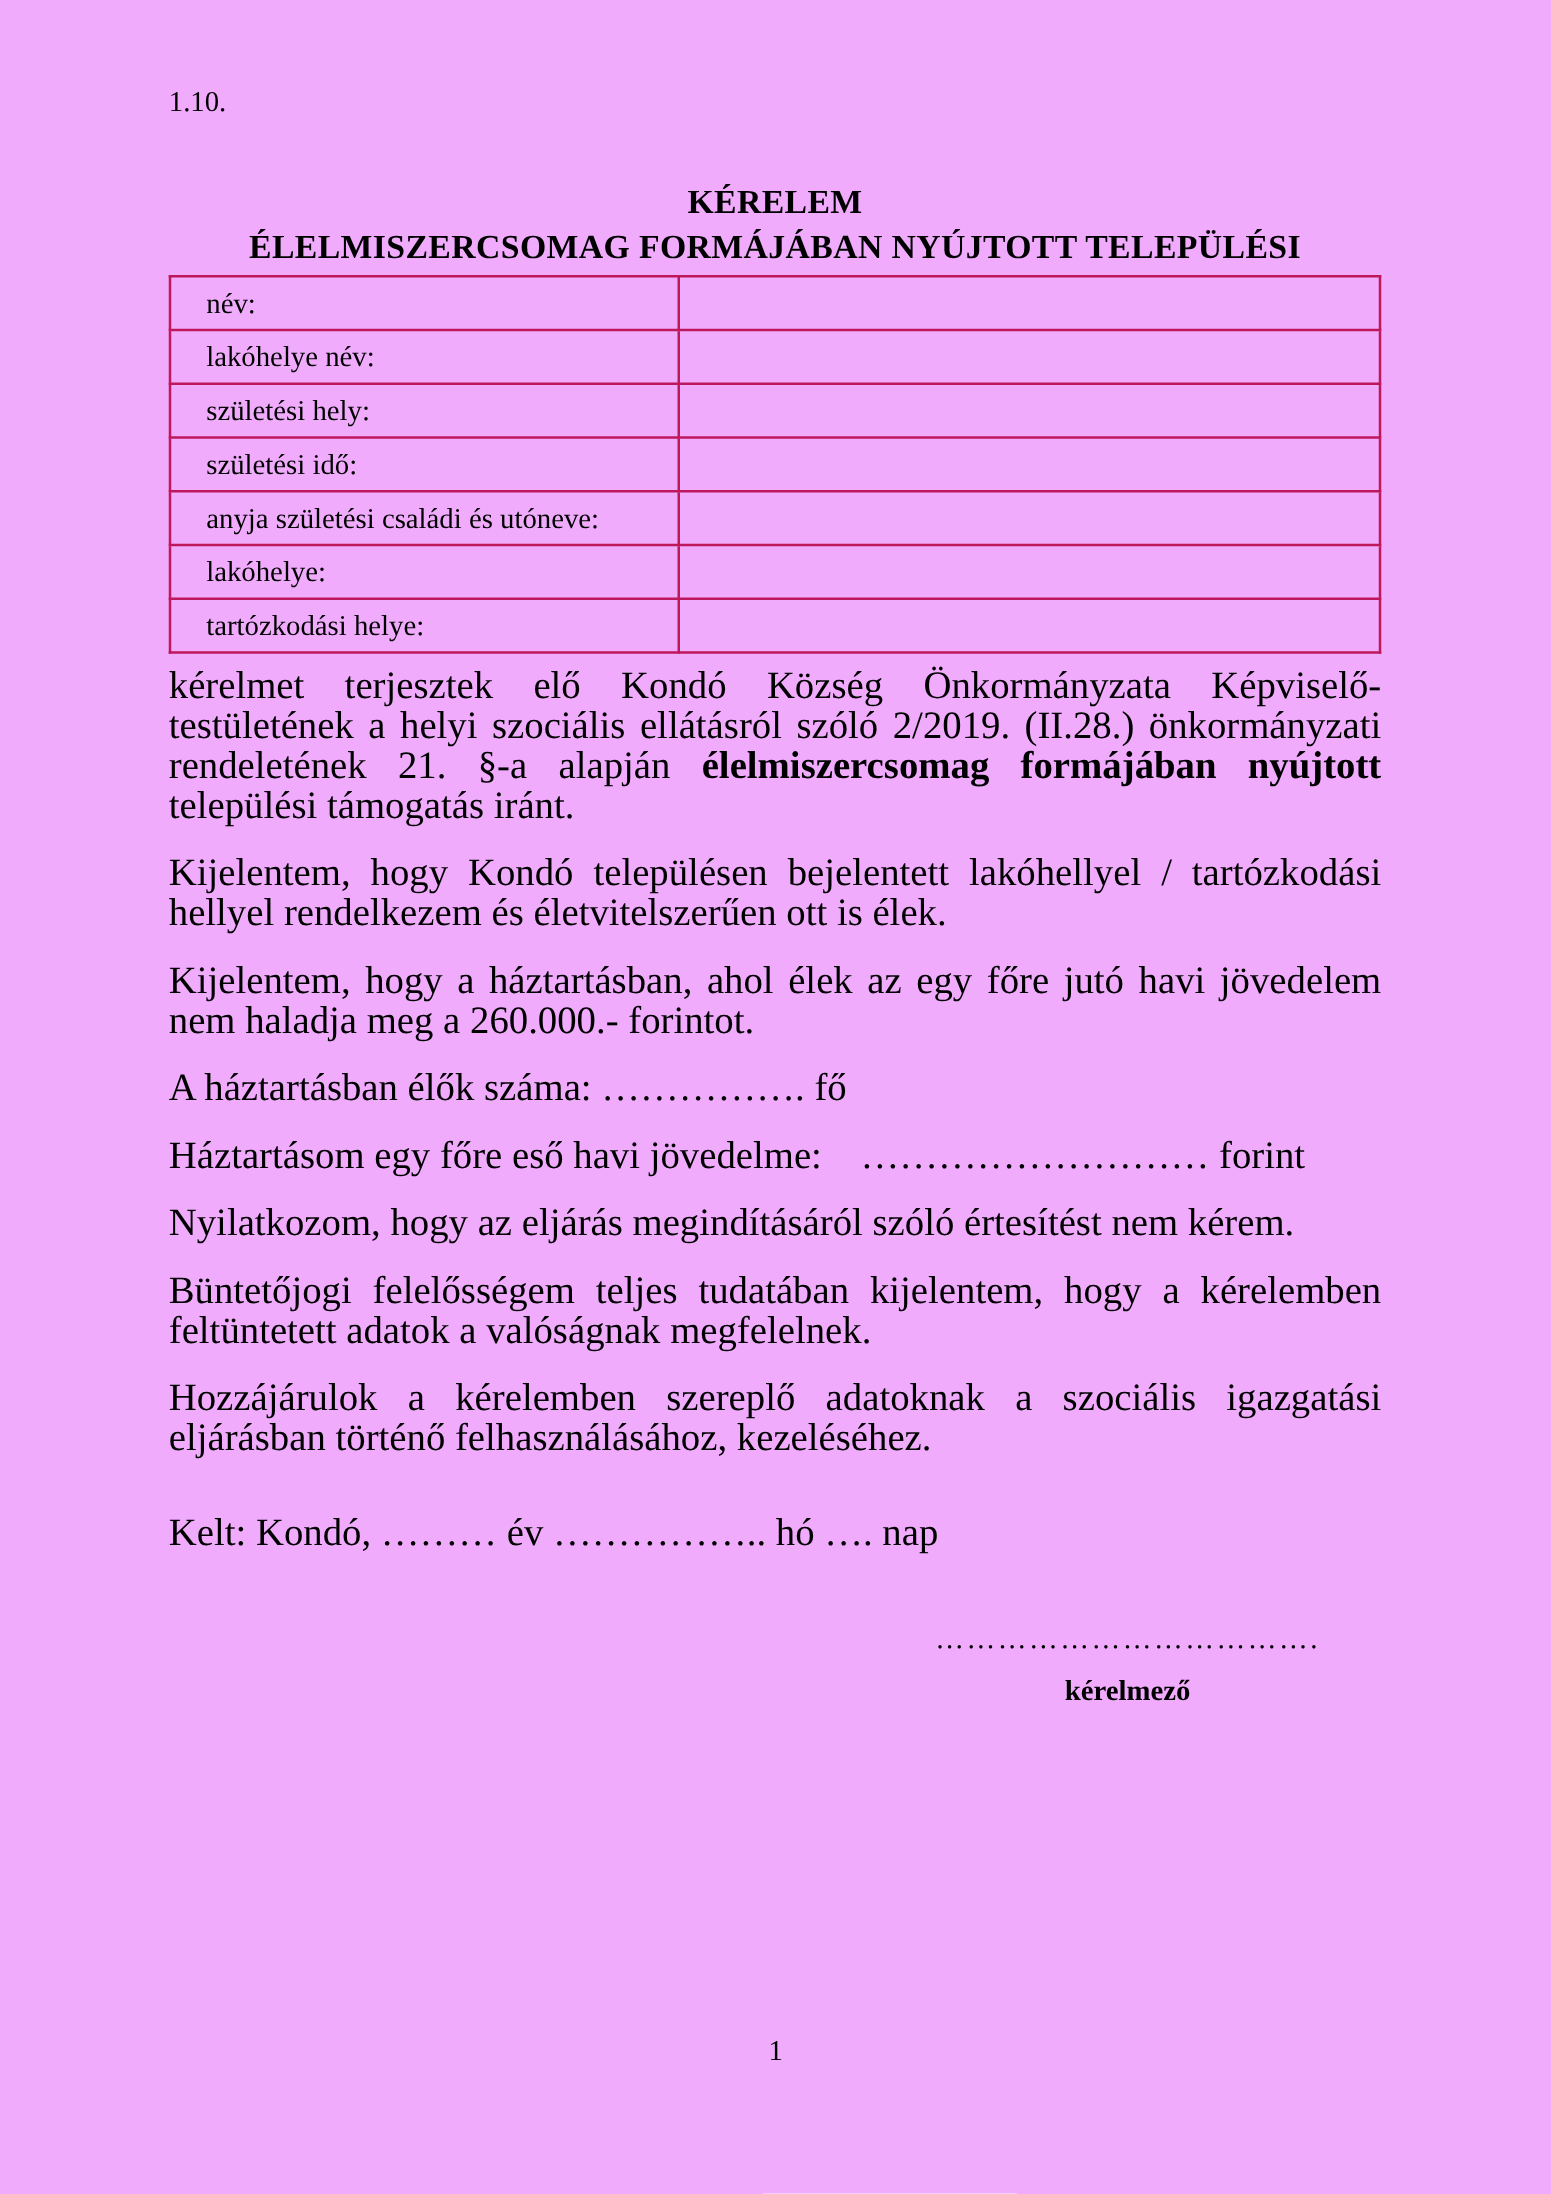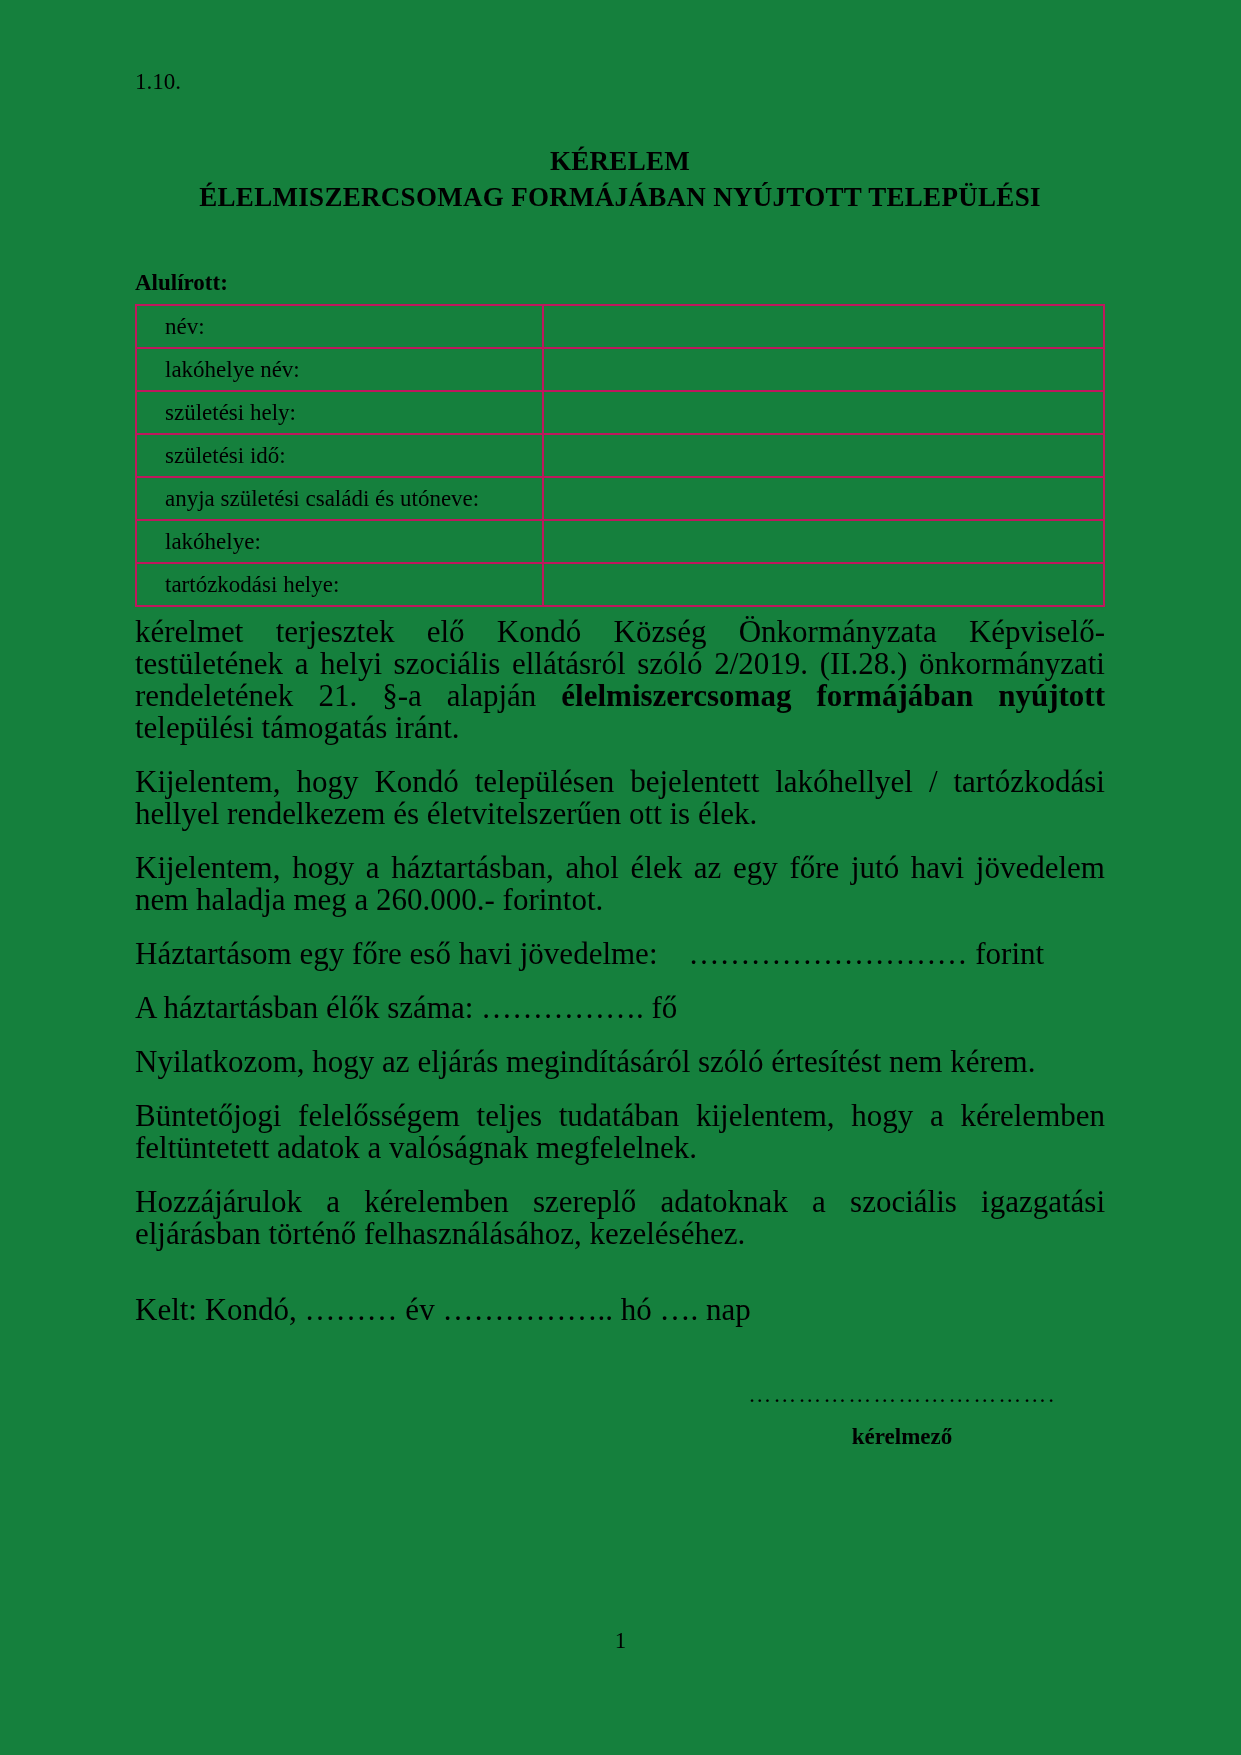--- a/index.html
+++ b/index.html
@@ -6,21 +6,21 @@
   html, body {
     margin: 0;
     padding: 0;
     background: #ffffff;
   }
   .page {
     position: relative;
     width: 1241px;
     height: 1755px;
     margin: 0 auto;
-    background: #15803d;
+    background: #f0abfc;
     color: #000000;
     font-family: "Liberation Serif", "DejaVu Serif", serif;
     box-sizing: border-box;
     padding: 66px 136px 0 135px;
     overflow: hidden;
   }
   .section-number {
     font-size: 23px;
     line-height: 32px;
   }
@@ -85,21 +85,20 @@
 
 <div class="page">
 
   <div class="section-number">1.10.</div>
 
   <h1 class="doc-title">
     <span class="title-line">KÉRELEM</span>
     <span class="title-line">ÉLELMISZERCSOMAG FORMÁJÁBAN NYÚJTOTT TELEPÜLÉSI</span>
   </h1>
 
-  <div class="form-heading">Alulírott:</div>
 
   <table class="applicant-table">
     <tbody>
       <tr>
         <td class="label-cell">név:</td>
         <td class="value-cell"></td>
       </tr>
       <tr>
         <td class="label-cell">lakóhelye név:</td>
         <td class="value-cell"></td>
@@ -126,23 +125,23 @@
       </tr>
     </tbody>
   </table>
 
   <p class="para first justify"><span>kérelmet terjesztek elő Kondó Község Önkormányzata Képviselő-testületének a helyi szociális ellátásról szóló 2/2019. (II.28.) önkormányzati rendeletének 21. §-a alapján </span><strong>élelmiszercsomag formájában nyújtott</strong><span> települési támogatás iránt.</span></p>
 
   <p class="para justify">Kijelentem, hogy Kondó településen bejelentett lakóhellyel / tartózkodási hellyel rendelkezem és életvitelszerűen ott is élek.</p>
 
   <p class="para justify">Kijelentem, hogy a háztartásban, ahol élek az egy főre jutó havi jövedelem nem haladja meg a 260.000.- forintot.</p>
 
+  <p class="para pre">A háztartásban élők száma: ……………. fő</p>
+
   <p class="para pre">Háztartásom egy főre eső havi jövedelme:    ……………………… forint</p>
-
-  <p class="para pre">A háztartásban élők száma: ……………. fő</p>
 
   <p class="para">Nyilatkozom, hogy az eljárás megindításáról szóló értesítést nem kérem.</p>
 
   <p class="para justify">Büntetőjogi felelősségem teljes tudatában kijelentem, hogy a kérelemben feltüntetett adatok a valóságnak megfelelnek.</p>
 
   <p class="para justify">Hozzájárulok a kérelemben szereplő adatoknak a szociális igazgatási eljárásban történő felhasználásához, kezeléséhez.</p>
 
   <p class="para kelt pre">Kelt: Kondó, ……… év …………….. hó …. nap</p>
 
   <div class="signature-block">

